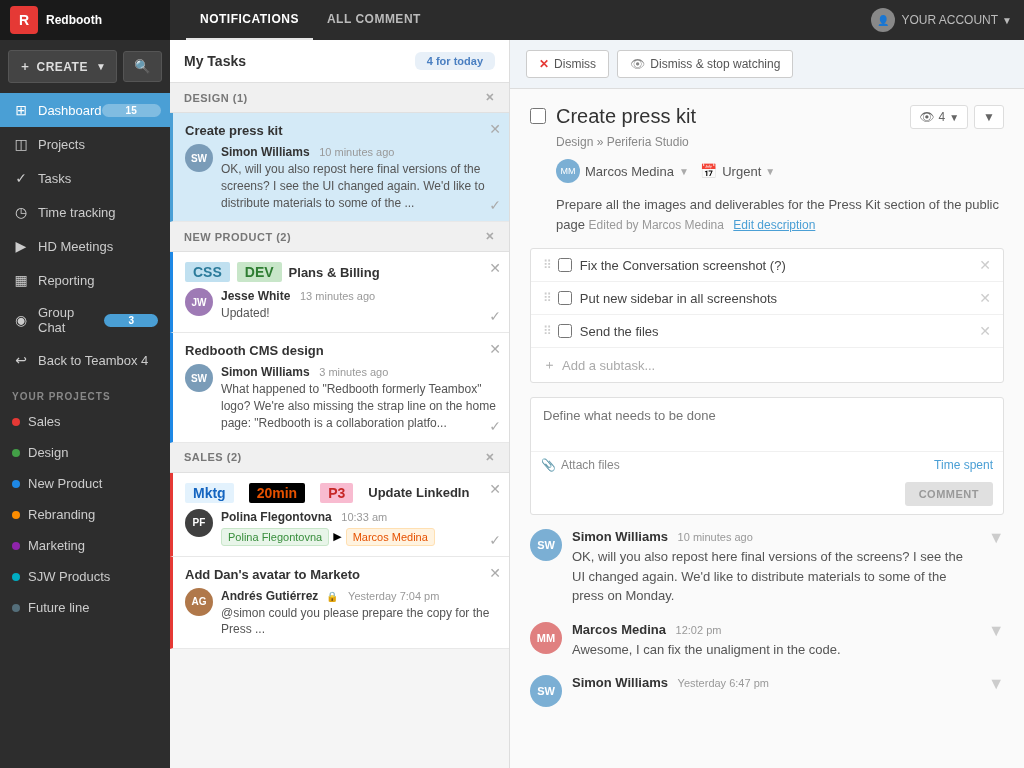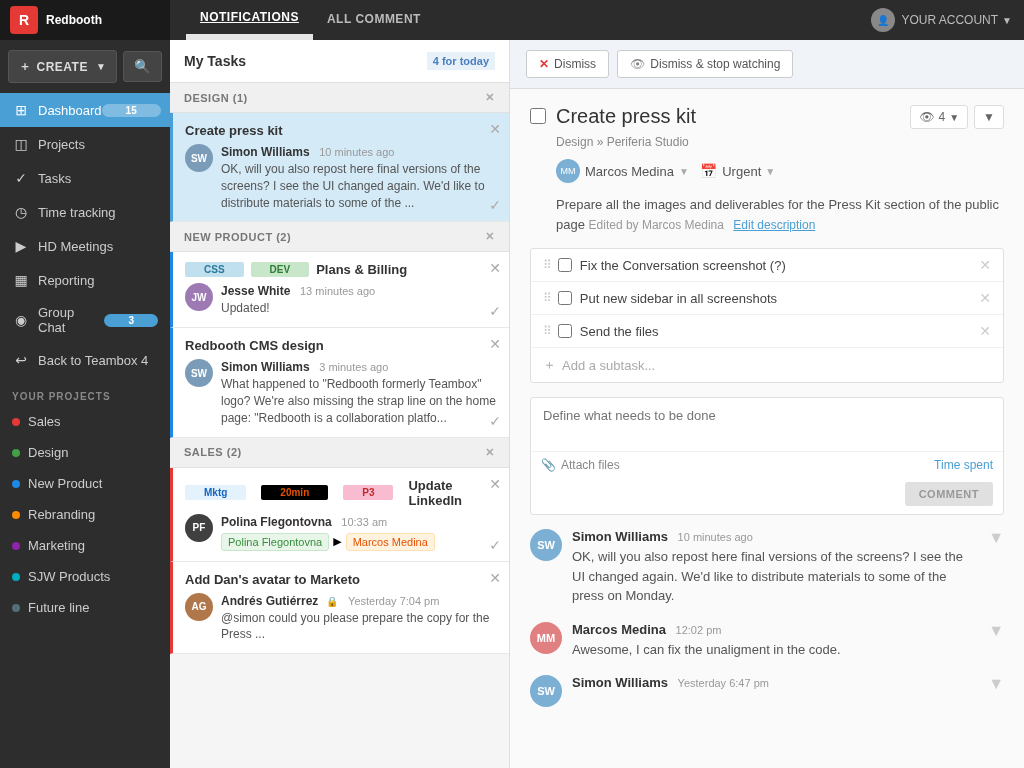--- a/index.html
+++ b/index.html
@@ -5,21 +5,21 @@
     * { box-sizing: border-box; margin: 0; padding: 0; font-family: 'Segoe UI', Arial, sans-serif; }
     body { display: flex; flex-direction: column; height: 768px; width: 1024px; overflow: hidden; background: #f0f0f0; font-size: 13px; }
 
     
     .topbar { display: flex; align-items: center; background: #2c2c2c; height: 40px; flex-shrink: 0; }
     .topbar-left { width: 170px; display: flex; align-items: center; background: #1a1a1a; height: 100%; padding: 0 10px; }
     .logo-icon { width: 28px; height: 28px; background: #e53935; border-radius: 4px; display: flex; align-items: center; justify-content: center; color: white; font-weight: bold; font-size: 14px; margin-right: 8px; flex-shrink: 0; }
     .logo-text { color: white; font-size: 12px; font-weight: 600; }
     .topbar-tabs { display: flex; align-items: center; flex: 1; padding: 0 16px; }
     .topbar-tab { color: #bbb; font-size: 12px; font-weight: 600; letter-spacing: 0.5px; padding: 10px 14px; cursor: pointer; border-bottom: 2px solid transparent; height: 40px; display: flex; align-items: center; }
-    .topbar-tab.active { color: white; border-bottom: 6px solid #e5e5e5; text-decoration: underline; }
+    .topbar-tab.active { color: white; border-bottom: 2px solid #e5e5e5; }
     .topbar-account { display: flex; align-items: center; margin-left: auto; margin-right: 12px; color: #bbb; font-size: 12px; cursor: pointer; }
     .account-avatar { width: 24px; height: 24px; border-radius: 50%; background: #888; margin-right: 6px; overflow: hidden; display: flex; align-items: center; justify-content: center; color: white; font-size: 10px; }
 
     
     .main { display: flex; flex: 1; overflow: hidden; }
 
     
     .sidebar { width: 170px; background: #2d2d2d; display: flex; flex-direction: column; flex-shrink: 0; overflow-y: auto; }
     .sidebar-create { display: flex; align-items: center; padding: 10px 8px; gap: 6px; }
     .create-btn { background: #444; border: 1px solid #555; color: #ddd; font-size: 12px; font-weight: 700; letter-spacing: 0.5px; padding: 7px 10px; border-radius: 3px; display: flex; align-items: center; gap: 5px; cursor: pointer; flex: 1; }
@@ -30,34 +30,34 @@
     .sidebar-item .icon { width: 18px; height: 18px; margin-right: 8px; display: flex; align-items: center; justify-content: center; font-size: 14px; flex-shrink: 0; }
     .sidebar-badge { background: #4a9fd5; color: white; font-size: 10px; font-weight: bold; border-radius: 8px; padding: 1px 24px; margin-left: auto; }
     .sidebar-item.active .sidebar-badge { background: rgba(255,255,255,0.3); }
     .sidebar-section-title { color: #888; font-size: 10px; font-weight: 700; letter-spacing: 1px; padding: 14px 12px 4px; text-transform: uppercase; }
     .project-dot { width: 8px; height: 8px; border-radius: 50%; margin-right: 8px; flex-shrink: 0; }
 
     
     .notifications-panel { width: 340px; background: #f5f5f5; border-right: 1px solid #ddd; display: flex; flex-direction: column; flex-shrink: 0; overflow-y: auto; }
     .my-tasks-header { display: flex; align-items: center; justify-content: space-between; padding: 12px 14px; background: white; border-bottom: 1px solid #e0e0e0; }
     .my-tasks-title { font-size: 14px; font-weight: 600; color: #333; }
-    .for-today-badge { background: #e8f0f8; color: #4a7fc1; font-size: 11px; font-weight: 600; padding: 3px 6px; border-radius: 0; }
+    .for-today-badge { background: #e8f0f8; color: #4a7fc1; font-size: 11px; font-weight: 600; padding: 3px 12px; border-radius: 6px; }
     .section-header { display: flex; align-items: center; justify-content: space-between; padding: 8px 14px; background: #f0f0f0; border-bottom: 1px solid #e0e0e0; font-size: 11px; font-weight: 700; color: #777; letter-spacing: 0.5px; }
     .notification-card { background: white; border-bottom: 1px solid #e8e8e8; padding: 10px 12px; position: relative; }
     .notification-card.highlighted { background: #d4eaf7; border-left: 3px solid #4a9fd5; }
     .notification-card .card-title { font-size: 13px; font-weight: 600; color: #333; margin-bottom: 6px; }
     .notification-card .card-close { position: absolute; top: 8px; right: 8px; color: #aaa; cursor: pointer; font-size: 14px; }
     .comment-block { display: flex; gap: 8px; margin-top: 4px; }
     .avatar-sm { width: 28px; height: 28px; border-radius: 50%; background: #8899aa; flex-shrink: 0; display: flex; align-items: center; justify-content: center; color: white; font-size: 10px; font-weight: bold; }
     .comment-content .author { font-weight: 600; color: #333; font-size: 12px; }
     .comment-content .time { color: #999; font-size: 11px; margin-left: 6px; }
     .comment-content .text { color: #555; font-size: 12px; margin-top: 2px; line-height: 1.4; }
     .card-check { position: absolute; bottom: 8px; right: 8px; color: #aaa; font-size: 14px; }
 
-    .tag { display: inline-block; padding: 2px 19px; border-radius: 2px; font-size: 10px; font-weight: 700; margin-right: 3px; }
+    .tag { display: inline-block; padding: 2px 8px; border-radius: 2px; font-size: 14px; font-weight: 700; margin-right: 3px; }
     .tag-css { background: #c0e0f0; color: #2a7a9a; }
     .tag-dev { background: #c8e6c9; color: #2e7d32; }
     .tag-mkt { background: #e3f2fd; color: #1565c0; }
     .tag-20min { background: #000000; color: #e65100; }
     .tag-p3 { background: #f8bbd0; color: #c62828; }
     .assign-flow { display: flex; align-items: center; gap: 4px; font-size: 11px; margin-top: 4px; }
     .assign-from { background: #e8f5e9; border: 1px solid #c8e6c9; color: #388e3c; padding: 2px 6px; border-radius: 3px; }
     .assign-to { background: #fff3e0; border: 1px solid #ffe0b2; color: #e65100; padding: 2px 6px; border-radius: 3px; }
 
     

